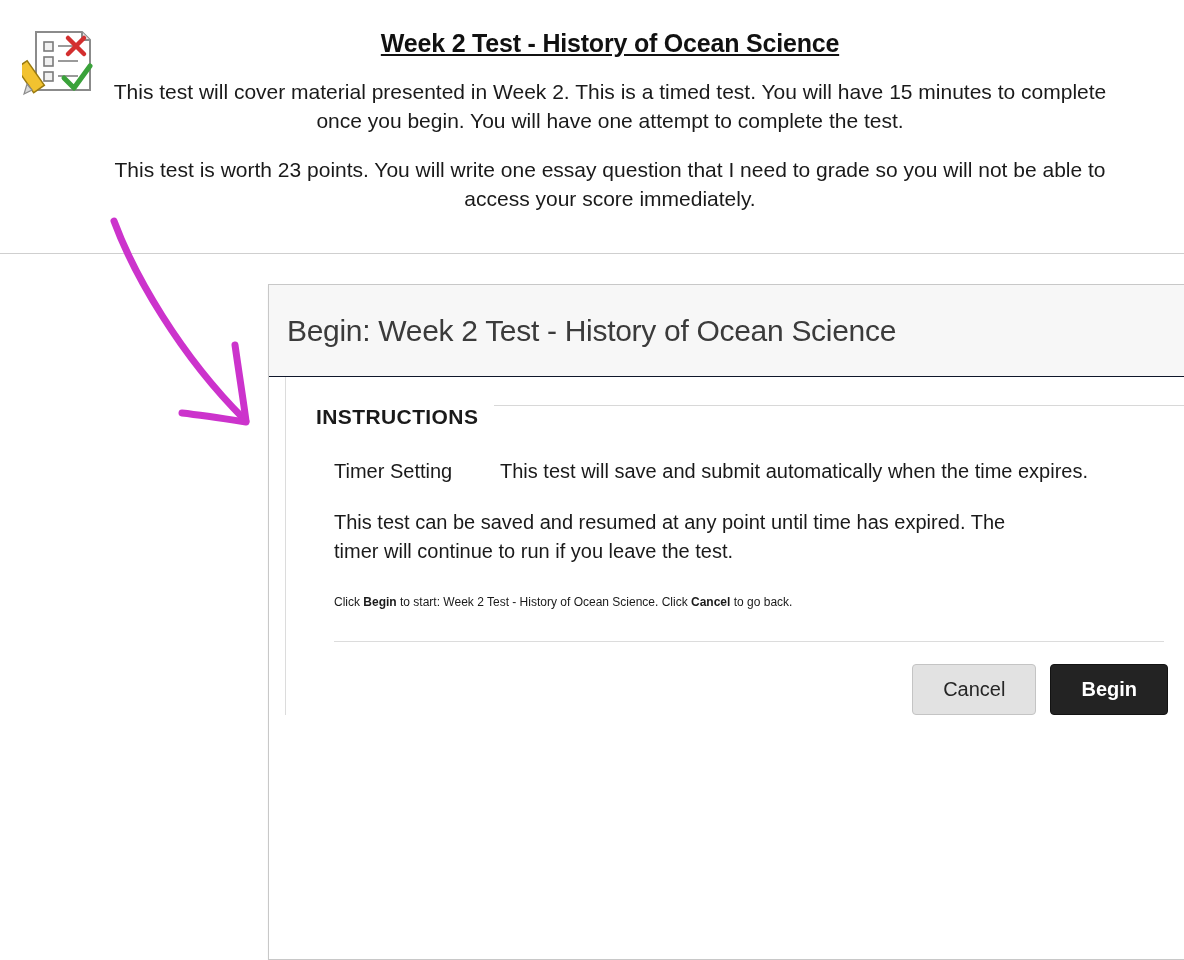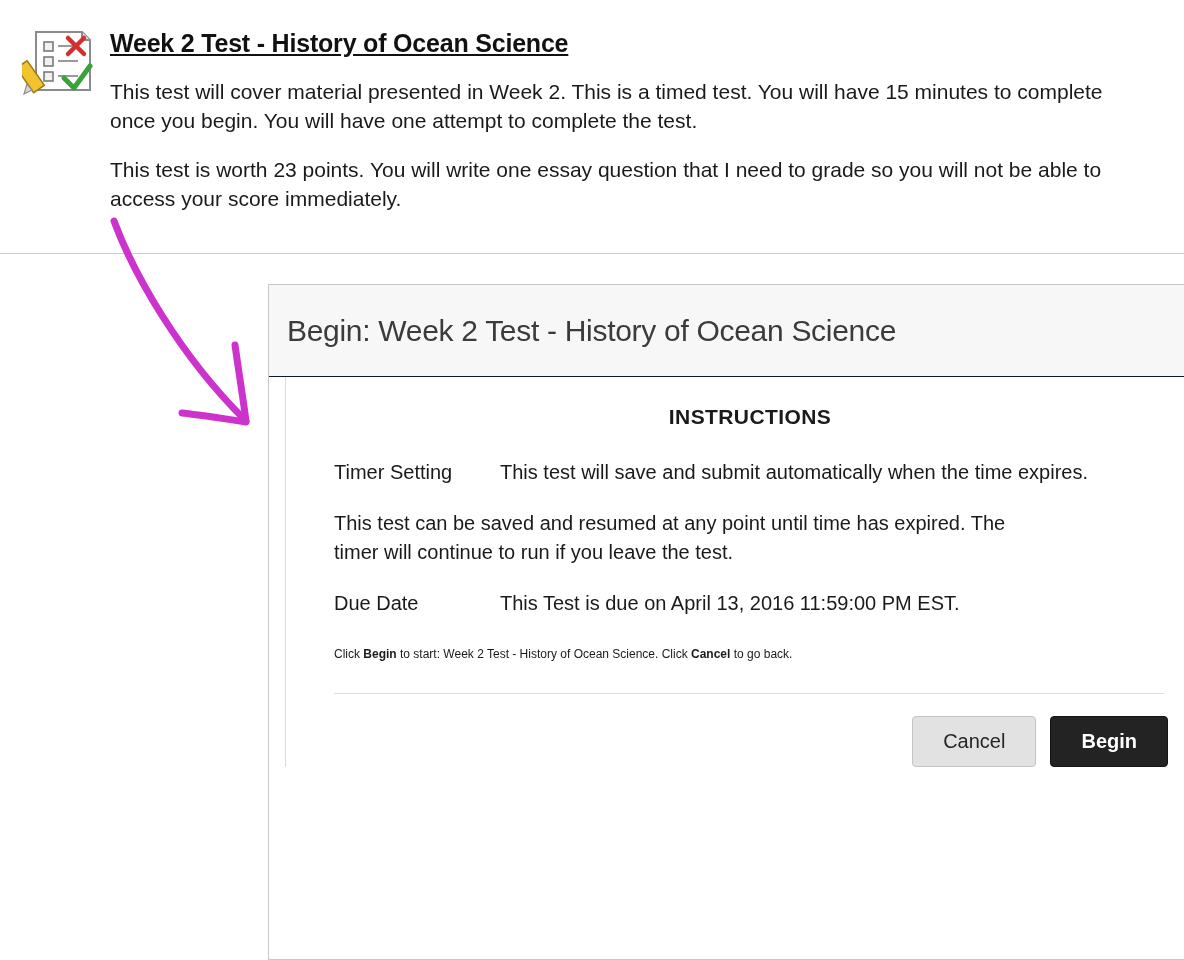--- a/index.html
+++ b/index.html
@@ -23,20 +23,21 @@
     top: 0;
     width: 1184px;
     height: 254px;
     box-sizing: border-box;
     border-bottom: 1px solid #cfcfcf;
     background: #fff;
   }
   #top-banner-inner {
     display: flex;
     padding: 20px 24px 0 22px;
+    text-align: center;
   }
   .test-icon {
     width: 76px;
     flex: 0 0 76px;
     padding-top: 8px;
   }
   .test-icon svg { display: block; }
 
   .banner-text {
     flex: 1 1 auto;
@@ -105,24 +106,22 @@
   .instructions-box {
     margin-top: 0;
     border: 1px solid #dcdcdc;
     border-right: none;
     border-top: none;
     border-bottom: none;
     padding: 0;
   }
   .section-legend {
     display: flex;
-    align-items: center;
     padding: 28px 0 0 0;
     margin-left: 30px;
-    flex-direction: column;
   }
   .section-legend .legend-label {
     font-size: 21px;
     font-weight: bold;
     letter-spacing: 0.4px;
     color: #1a1a1a;
     white-space: nowrap;
   }
   .section-legend .legend-rule {
     flex: 1 1 auto;
@@ -257,24 +256,20 @@
       </div>
 
       <div class="info-list">
         <div class="info-row">
           <div class="info-term">Timer Setting</div>
           <div class="info-desc">This test will save and submit automatically when the time expires.</div>
         </div>
         <div class="info-row">
           <div class="info-desc">This test can be saved and resumed at any point until time has expired. The timer will continue to run if you leave the test.</div>
         </div>
-        <div class="info-row">
-          <div class="info-term">Due Date</div>
-          <div class="info-desc">This Test is due on April 13, 2016 11:59:00 PM EST.</div>
-        </div>
       </div>
 
       <div class="click-note">
         <span>Click </span><b>Begin</b><span> to start: Week 2 Test - History of Ocean Science. Click </span><b>Cancel</b><span> to go back.</span>
       </div>
 
       <div class="panel-divider"></div>
 
       <div class="panel-actions">
         <button class="btn btn-cancel">Cancel</button>

